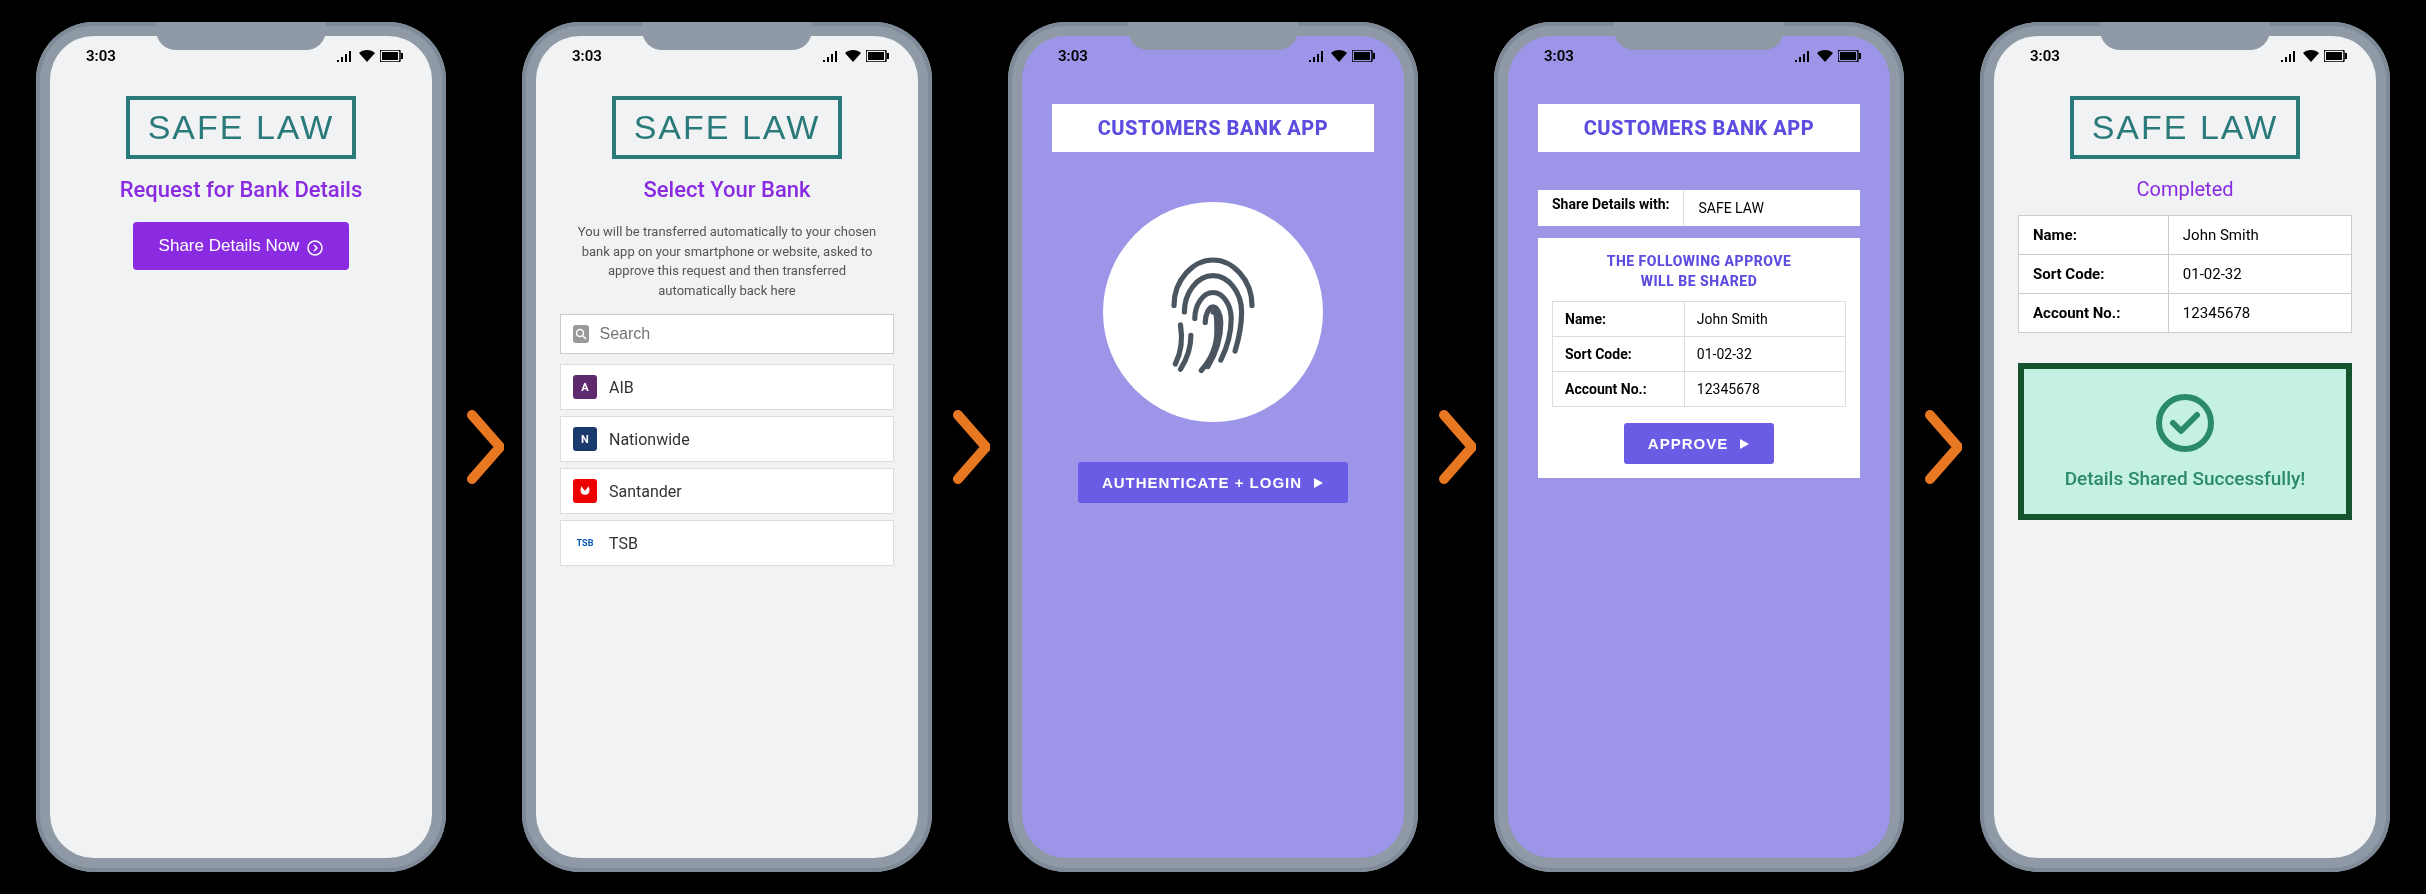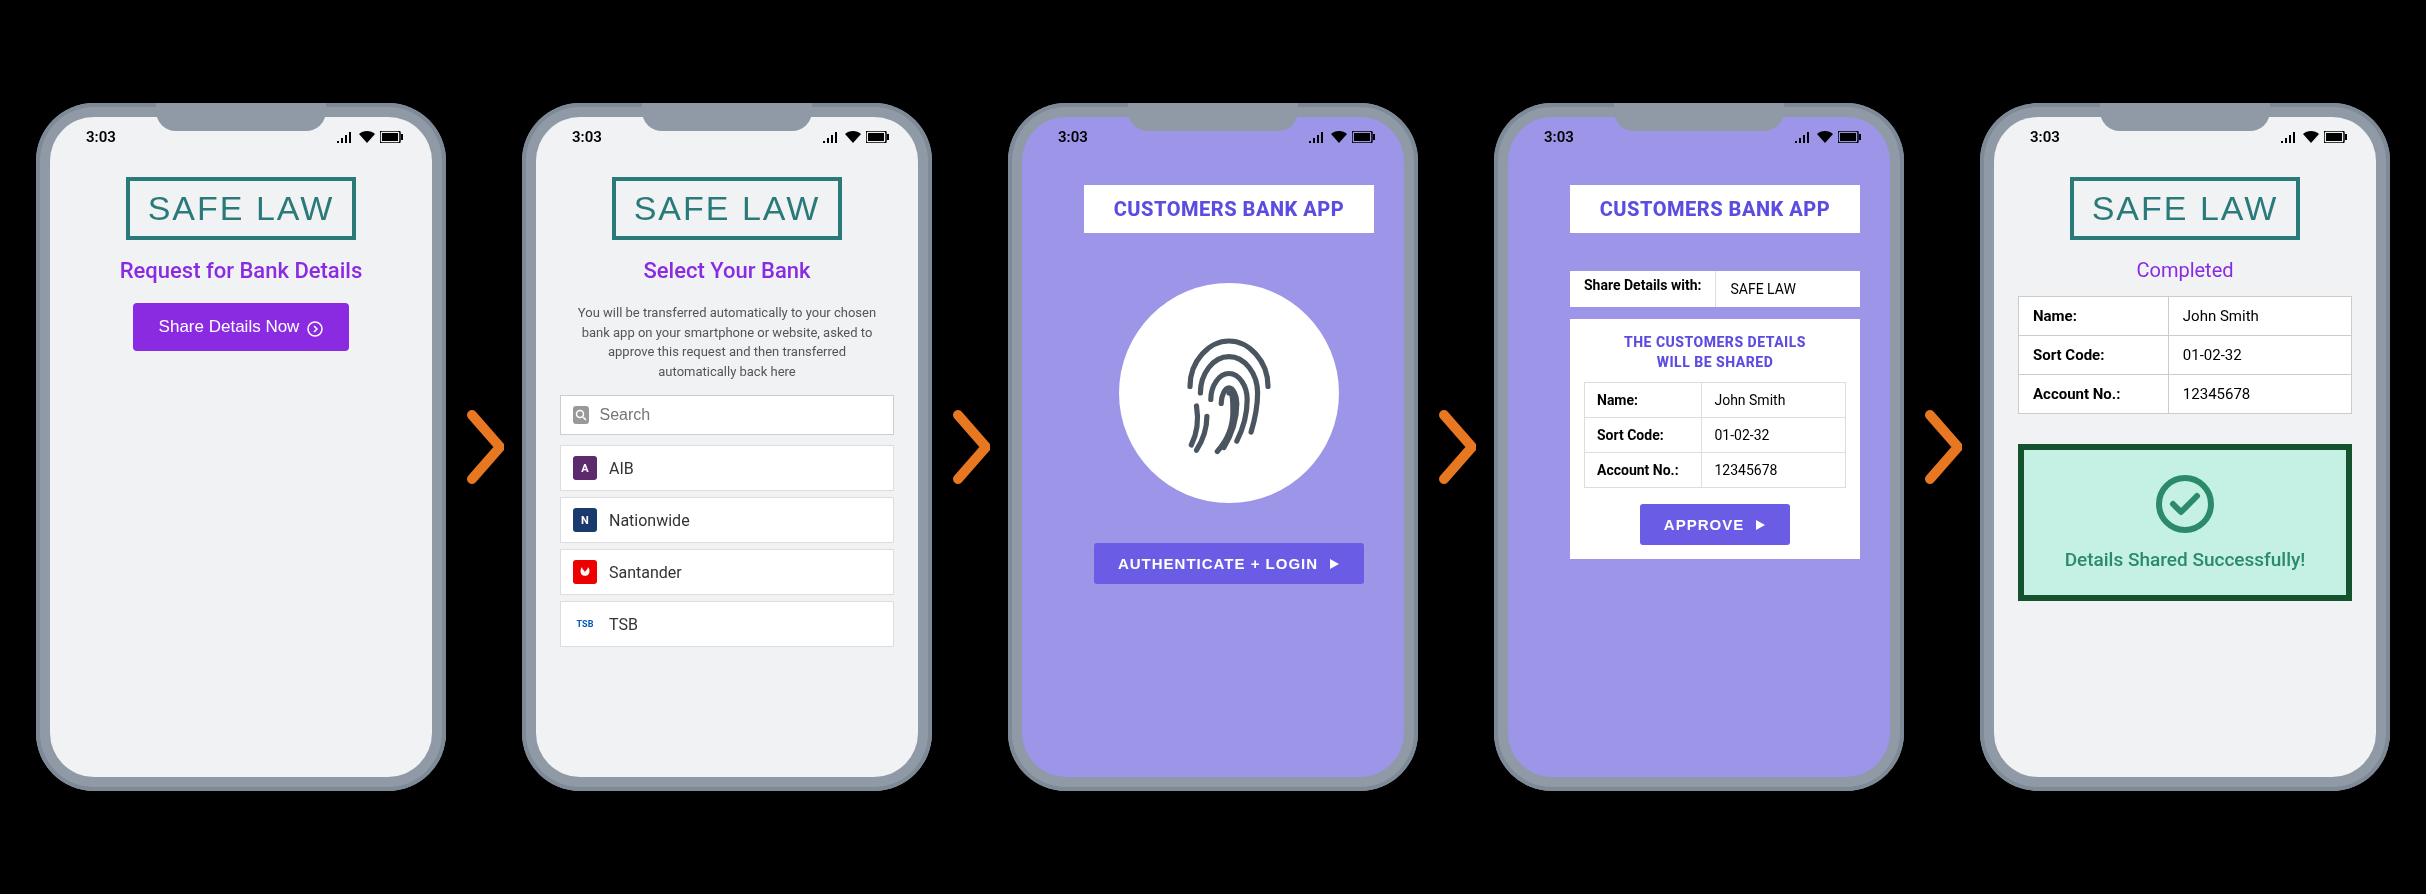--- a/index.html
+++ b/index.html
@@ -20,21 +20,21 @@
   }
   .arrow {
     color: #e87722;
     font-size: 0;
   }
   .arrow svg { width: 40px; height: 80px; }
 
   
   .phone {
     width: 410px;
-    height: 688px;
+    height: 850px;
     background: #8f9aa6;
     border-radius: 58px;
     padding: 14px;
     position: relative;
     box-shadow: inset 0 0 0 4px #7e8a97;
   }
   .notch {
     position: absolute;
     top: 0;
     left: 50%;
@@ -65,21 +65,21 @@
     padding: 0 28px;
     font-size: 15px;
     font-weight: 600;
     color: #000;
   }
   .status-bar .time { margin-left: 8px; }
   .status-icons { display: flex; gap: 5px; align-items: center; }
   .status-icons svg { display: block; }
 
   .content { padding: 10px 24px; display: flex; flex-direction: column; align-items: center; }
-  .content-purple { padding: 10px 30px; margin-left: 32px; }
+  .content-purple { padding: 10px 30px; }
 
   
   .safelaw-logo {
     border: 4px solid #2a7a7a;
     padding: 8px 18px;
     margin: 10px 0 18px;
     display: inline-block;
   }
   .safelaw-logo span {
     font-size: 34px;
@@ -469,21 +469,21 @@
         </span>
       </div>
       <div class="content content-purple">
         <div class="bank-header">CUSTOMERS BANK APP</div>
         <div class="share-with">
           <div class="label">Share Details with:</div>
           <div class="value">SAFE LAW</div>
         </div>
         <div class="details-box">
           <div class="details-title">
-            <span>THE CUSTOMERS DETAILS</span><br>
+            <span>THE FOLLOWING APPROVE</span><br>
             <span>WILL BE SHARED</span>
           </div>
           <table class="details-table">
             <tbody>
                 <tr>
               <td>Name:</td>
               <td>John Smith</td>
             </tr>
             <tr>
               <td>Sort Code:</td>

